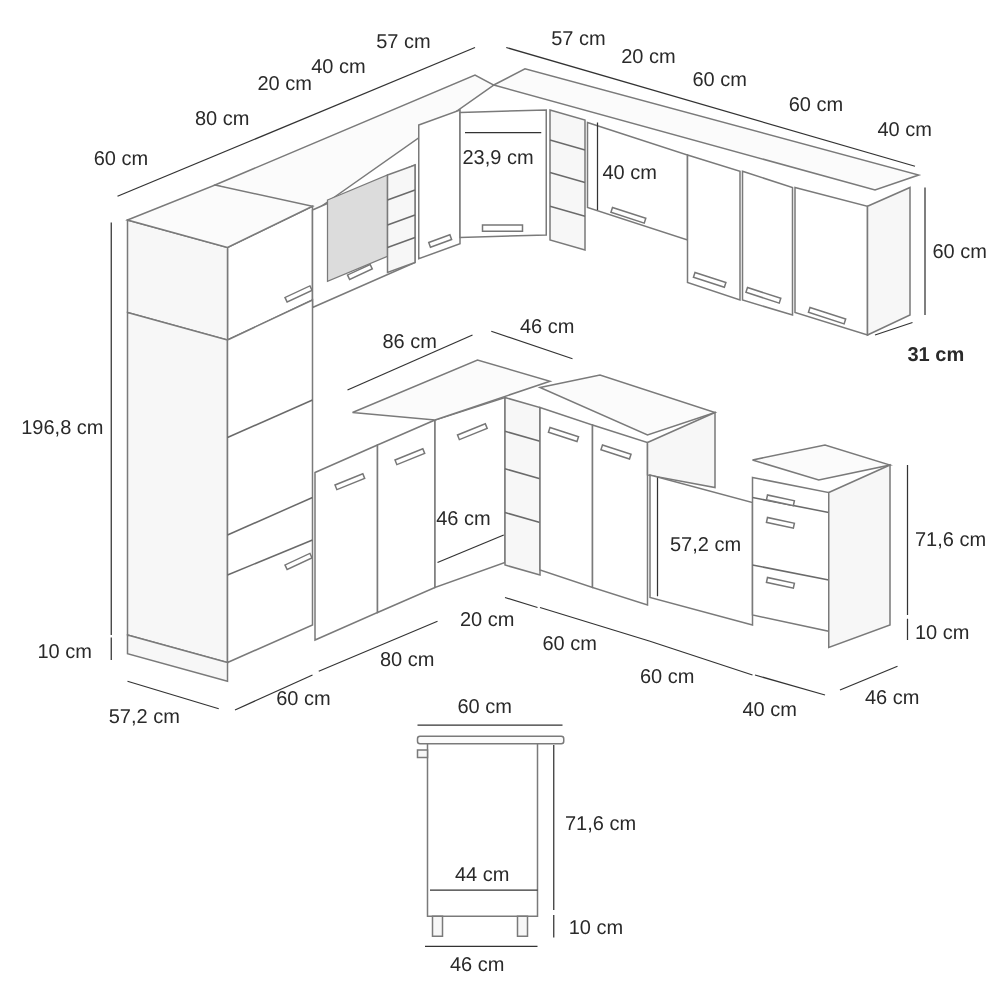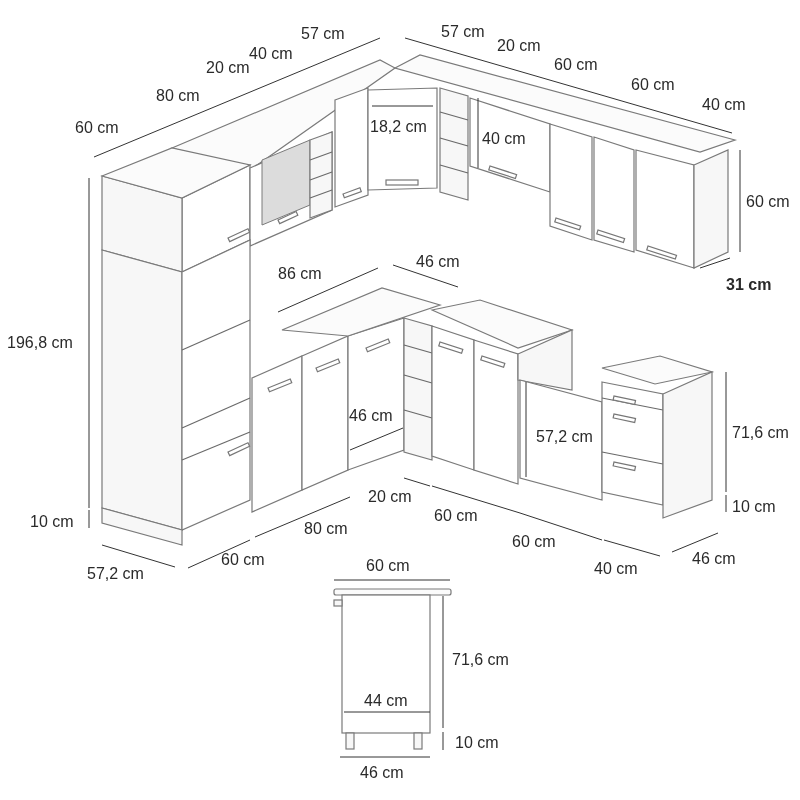--- a/index.html
+++ b/index.html
@@ -157,32 +157,32 @@
 <span class="lbl" style="left:206px;top:60px;">20 cm</span>
 <span class="lbl" style="left:249px;top:46px;">40 cm</span>
 <span class="lbl" style="left:301px;top:26px;">57 cm</span>
 
 <span class="lbl" style="left:441px;top:24px;">57 cm</span>
 <span class="lbl" style="left:497px;top:38px;">20 cm</span>
 <span class="lbl" style="left:554px;top:57px;">60 cm</span>
 <span class="lbl" style="left:631px;top:77px;">60 cm</span>
 <span class="lbl" style="left:702px;top:97px;">40 cm</span>
 
-<span class="lbl" style="left:370px;top:119px;">18,2 cm</span>
+<span class="lbl" style="left:370px;top:119px;">23,9 cm</span>
 <span class="lbl" style="left:482px;top:131px;">40 cm</span>
 <span class="lbl" style="left:746px;top:194px;">60 cm</span>
 <span class="lbl" style="left:726px;top:277px;font-weight:bold;">31 cm</span>
 
-<span class="lbl" style="left:7px;top:335px;">196,8 cm</span>
+<span class="lbl" style="left:17px;top:335px;">196,8 cm</span>
 <span class="lbl" style="left:30px;top:514px;">10 cm</span>
 <span class="lbl" style="left:87px;top:566px;">57,2 cm</span>
 
 <span class="lbl" style="left:221px;top:552px;">60 cm</span>
 <span class="lbl" style="left:304px;top:521px;">80 cm</span>
-<span class="lbl" style="left:278px;top:266px;">86 cm</span>
+<span class="lbl" style="left:306px;top:266px;">86 cm</span>
 <span class="lbl" style="left:416px;top:254px;">46 cm</span>
 <span class="lbl" style="left:349px;top:408px;">46 cm</span>
 <span class="lbl" style="left:368px;top:489px;">20 cm</span>
 <span class="lbl" style="left:434px;top:508px;">60 cm</span>
 <span class="lbl" style="left:512px;top:534px;">60 cm</span>
 <span class="lbl" style="left:594px;top:561px;">40 cm</span>
 <span class="lbl" style="left:536px;top:429px;">57,2 cm</span>
 <span class="lbl" style="left:732px;top:425px;">71,6 cm</span>
 <span class="lbl" style="left:732px;top:499px;">10 cm</span>
 <span class="lbl" style="left:692px;top:551px;">46 cm</span>

